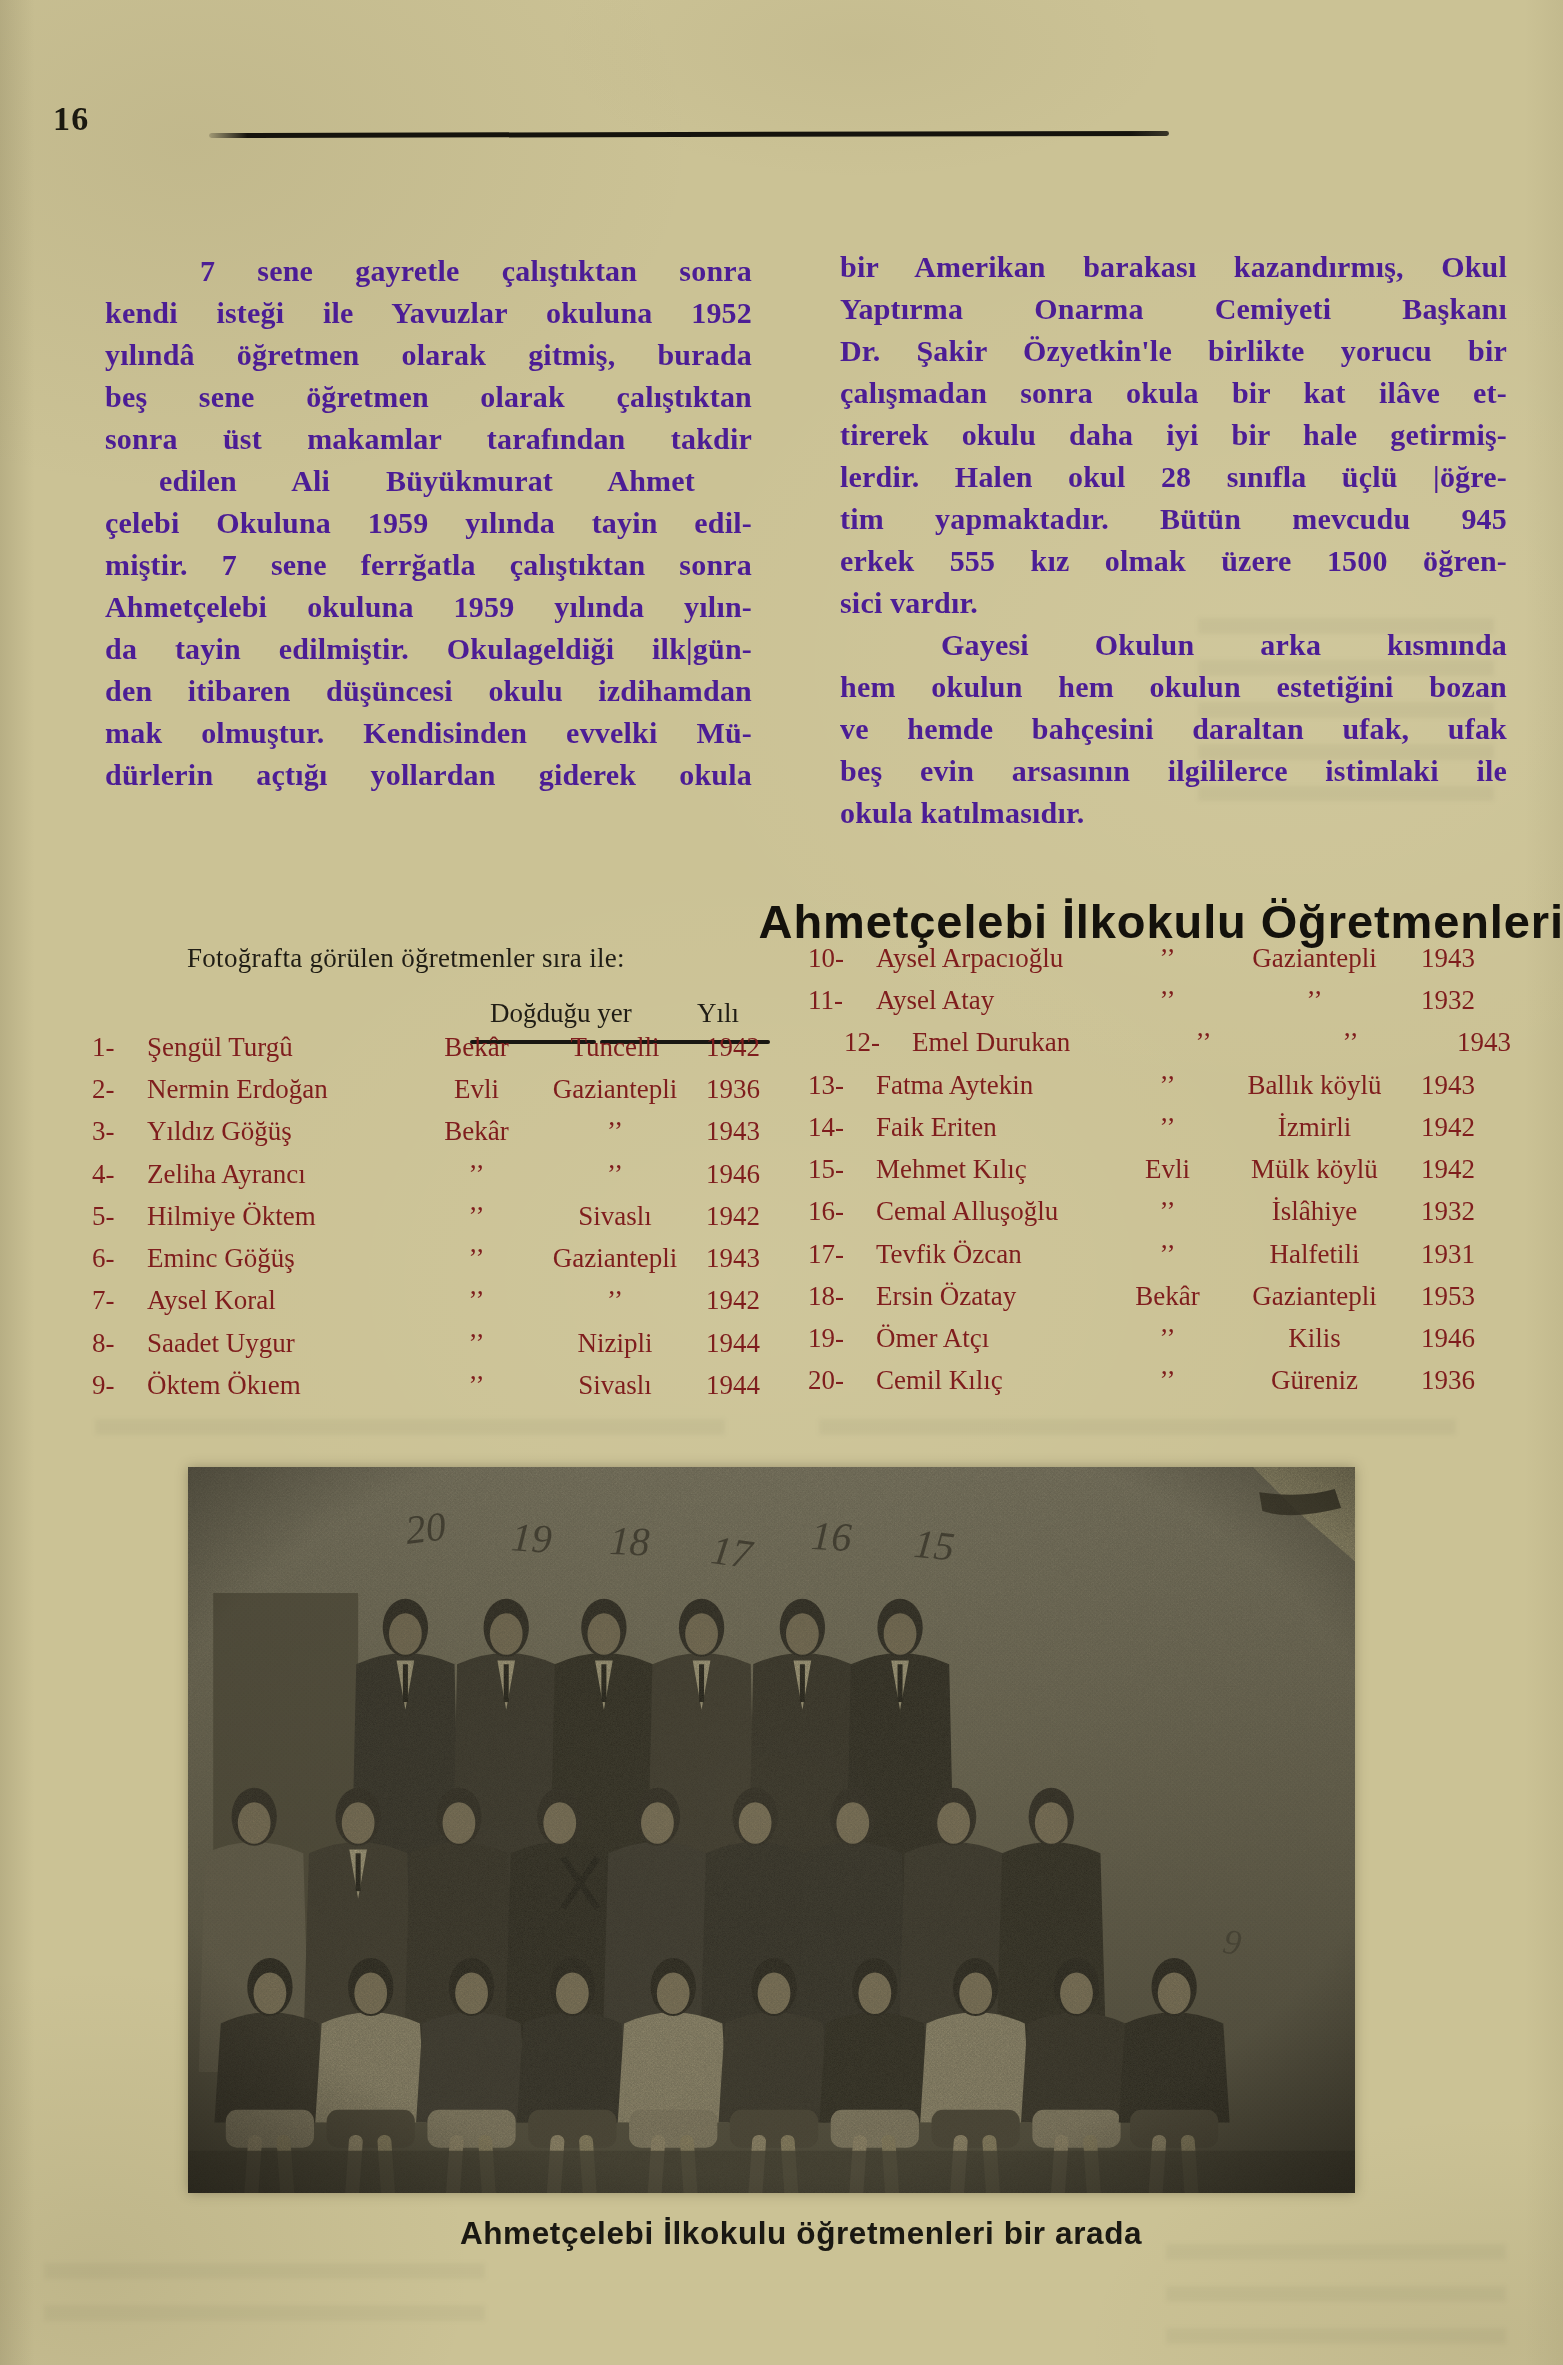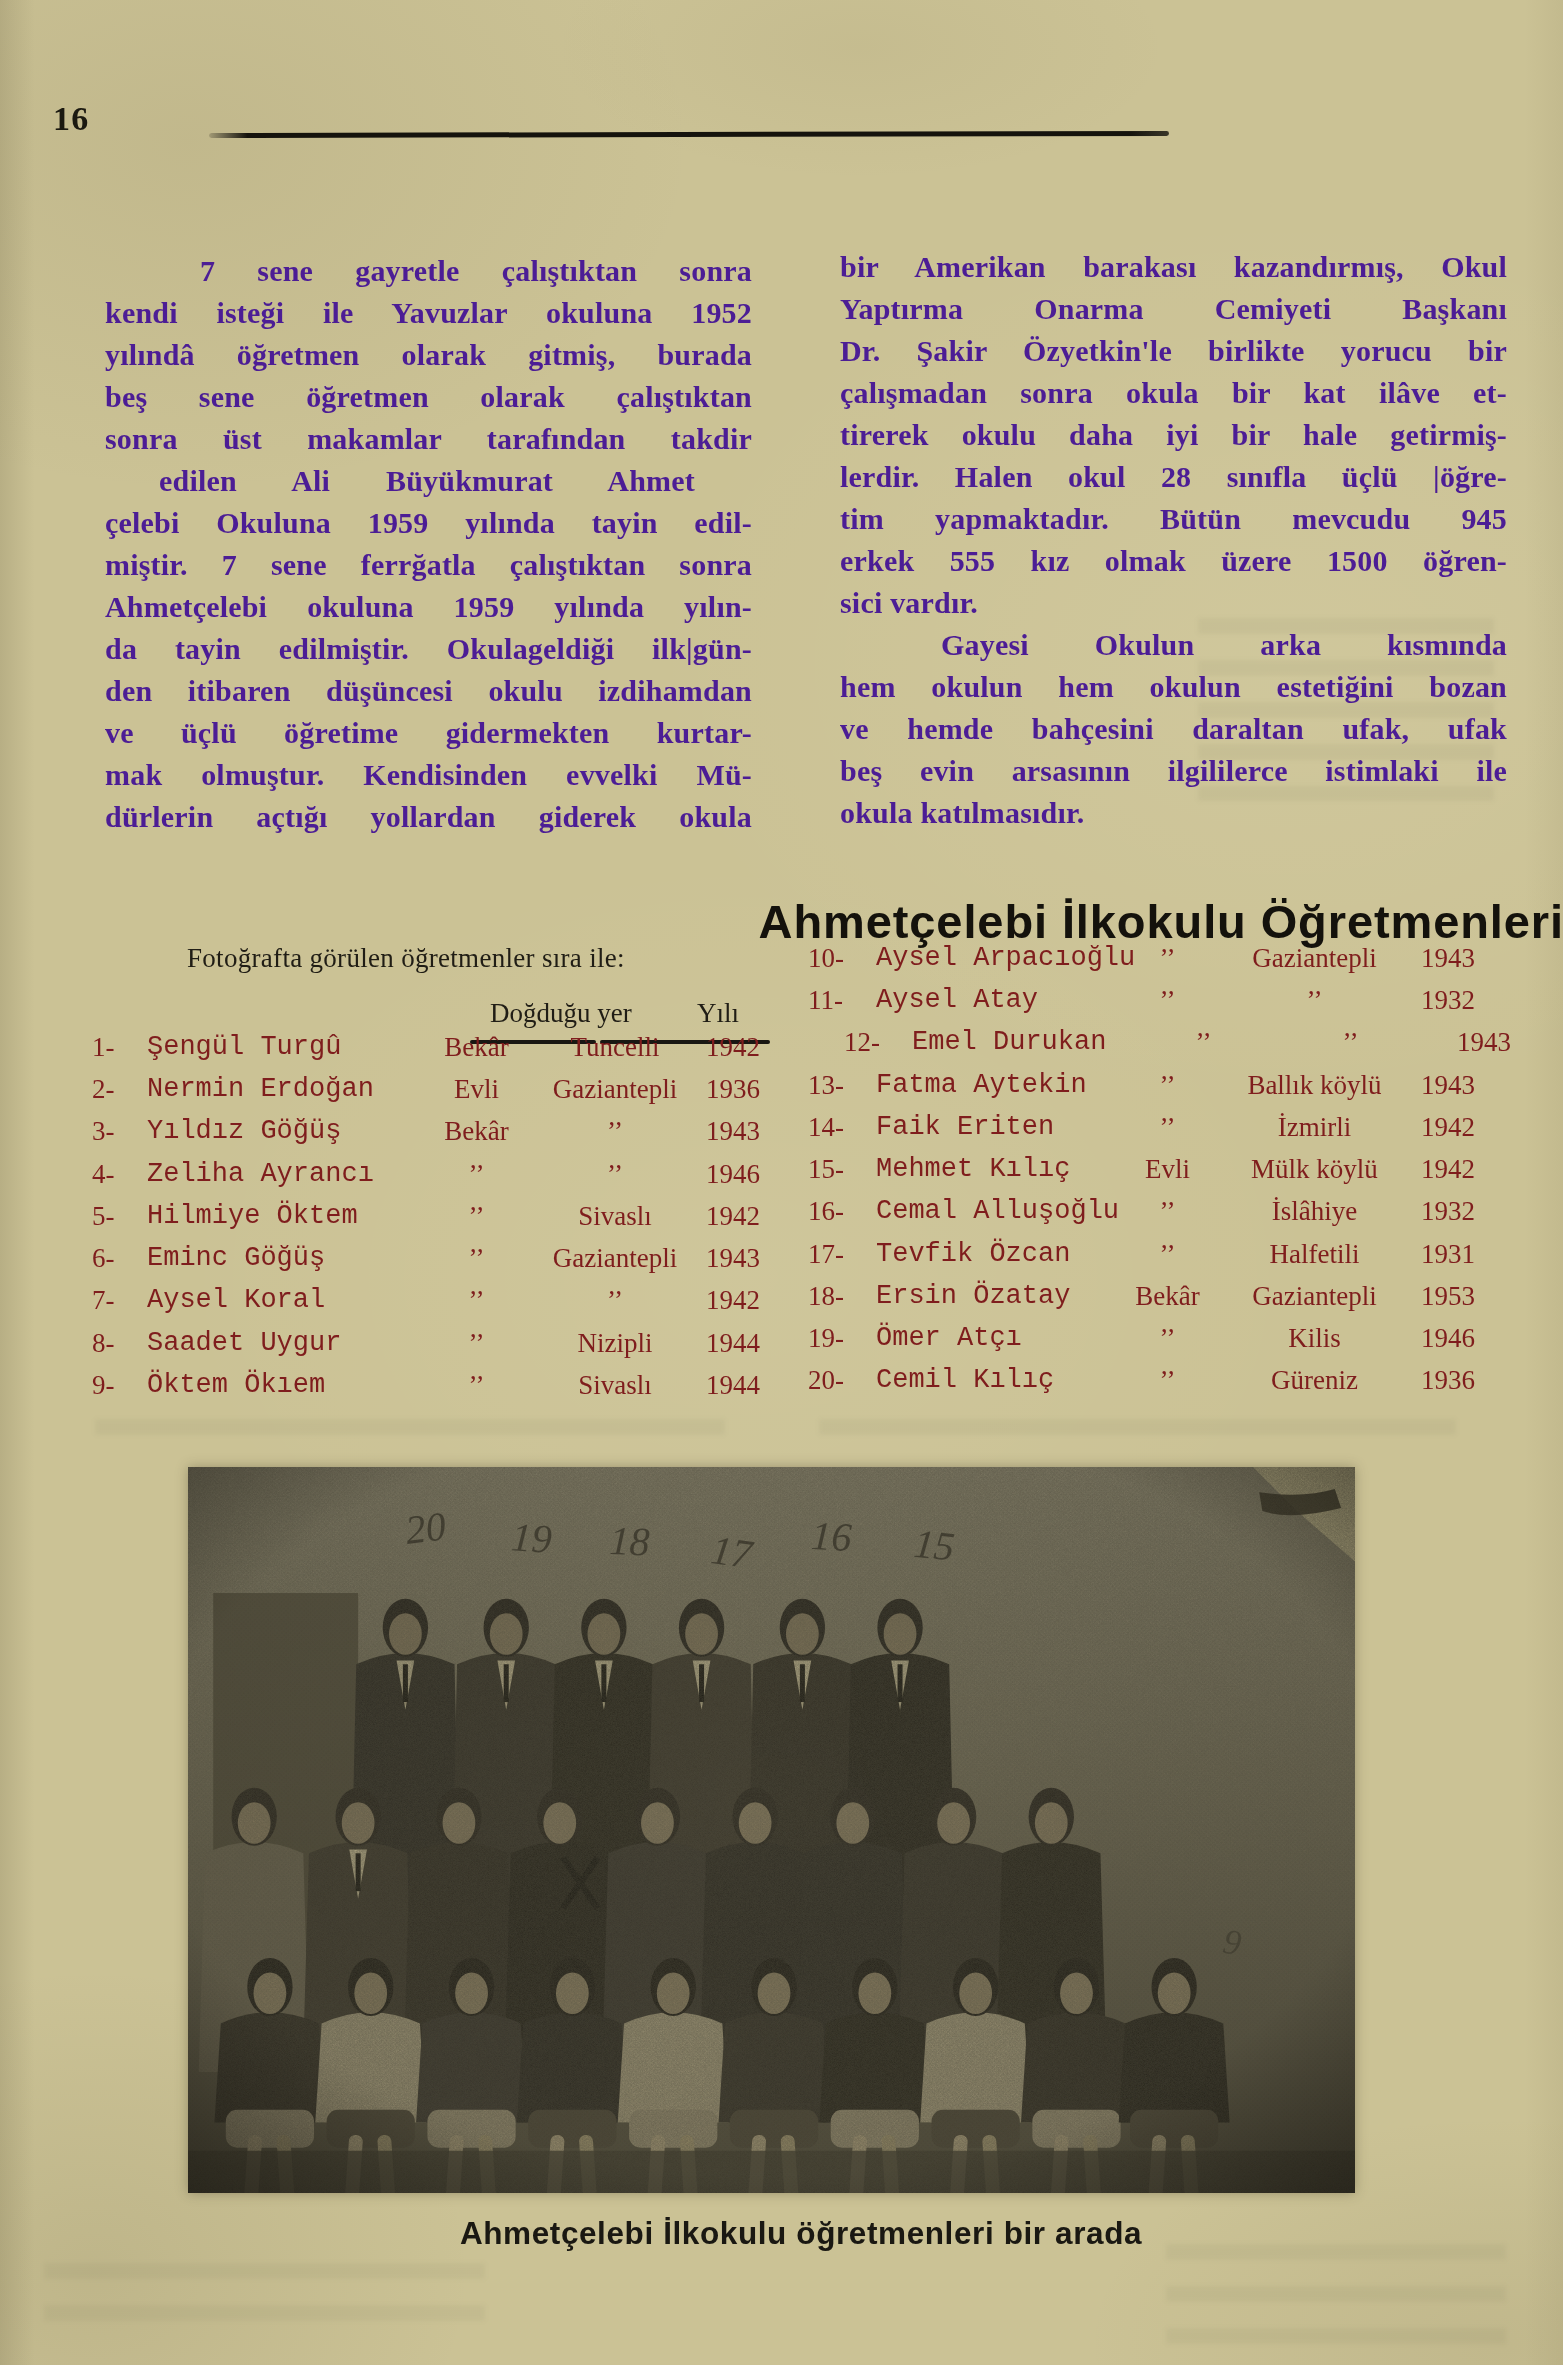--- a/index.html
+++ b/index.html
@@ -68,21 +68,21 @@
   .hrule{height:4.4px;background:#191712;top:1040px;border-radius:1.9px;}
   .hrule.s1{left:470px;width:126px;}
   .hrule.s2{left:600px;width:170px;}
   .tlist{position:absolute;}
   #teachers-left{left:92px;top:1029px;width:668px;height:384px;}
   #teachers-right{left:808px;top:940px;width:667px;height:470px;}
   .trow{position:absolute;left:0;width:100%;height:42px;
     font:400 27px/37px "Liberation Serif",serif;color:#7f1d1d;}
   .trow span{position:absolute;white-space:nowrap;}
   .tnum{left:0;}
-  .tname{left:55px;font-family:Liberation Mono, monospace;}
+  .tname{left:55px;}
   #teachers-right .tname{left:68px;}
   .tstatus{left:328px;width:113px;text-align:center;}
   #teachers-right .tstatus{left:303px;width:113px;}
   .tplace{left:435px;width:176px;text-align:center;}
   #teachers-right .tplace{left:410px;width:193px;}
   .tyear{right:0;width:101px;text-align:right;}
   .photo{
     left:188px;top:1467px;width:1167px;height:726px;
     box-shadow:0 0 11.3px rgba(60,54,34,.35);
   }
@@ -119,21 +119,20 @@
     <div class="bodyline">kendi isteği ile Yavuzlar okuluna 1952</div>
     <div class="bodyline">yılındâ öğretmen olarak gitmiş, burada</div>
     <div class="bodyline">beş sene öğretmen olarak çalıştıktan</div>
     <div class="bodyline">sonra üst makamlar tarafından takdir</div>
     <div class="bodyline mid-pad">edilen Ali Büyükmurat Ahmet</div>
     <div class="bodyline">çelebi Okuluna 1959 yılında tayin edil-</div>
     <div class="bodyline">miştir. 7 sene ferrğatla çalıştıktan sonra</div>
     <div class="bodyline">Ahmetçelebi okuluna 1959 yılında yılın-</div>
     <div class="bodyline">da tayin edilmiştir. Okulageldiği ilk|gün-</div>
     <div class="bodyline">den itibaren düşüncesi okulu izdihamdan</div>
-    <div class="bodyline">ve üçlü öğretime gidermekten kurtar-</div>
     <div class="bodyline">mak olmuştur. Kendisinden evvelki Mü-</div>
     <div class="bodyline">dürlerin açtığı yollardan giderek okula</div>
   </div>
 <div class="abs col" id="col-right" style="left:799px;top:247px;width:708px;">
     <div class="bodyline">bir Amerikan barakası kazandırmış, Okul</div>
     <div class="bodyline">Yaptırma Onarma Cemiyeti Başkanı</div>
     <div class="bodyline">Dr. Şakir Özyetkin'le birlikte yorucu bir</div>
     <div class="bodyline">çalışmadan sonra okula bir kat ilâve et-</div>
     <div class="bodyline">tirerek okulu daha iyi bir hale getirmiş-</div>
     <div class="bodyline">lerdir. Halen okul 28 sınıfla üçlü |öğre-</div>

